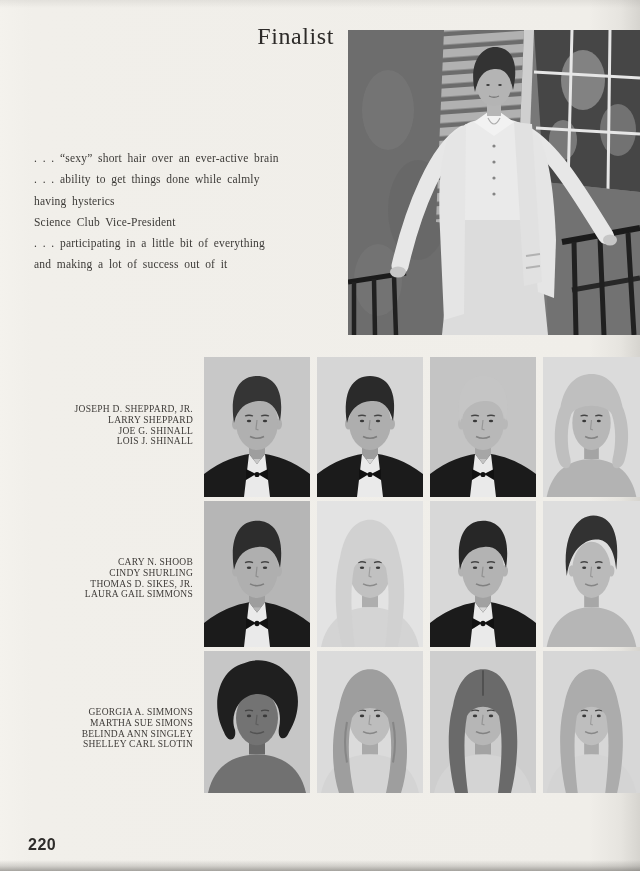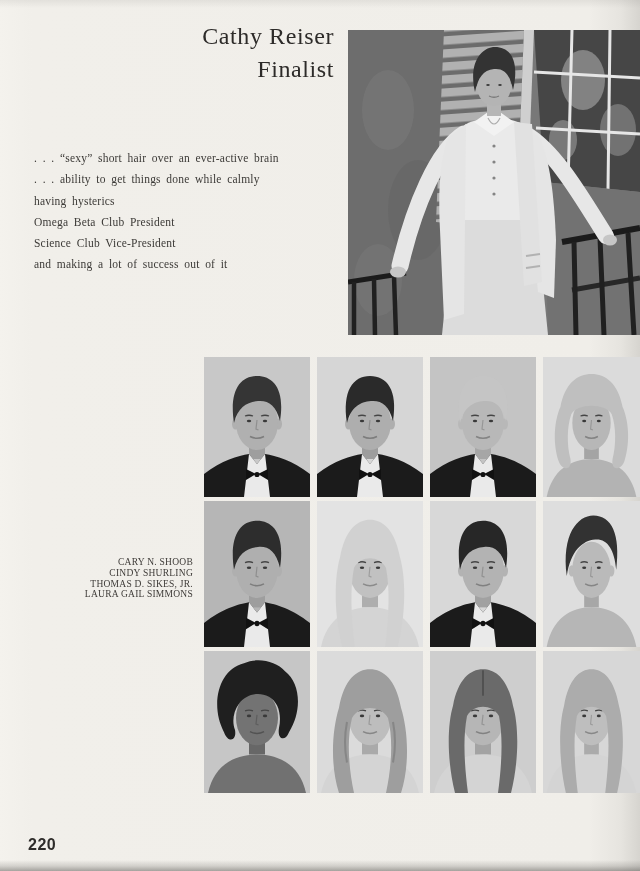--- a/index.html
+++ b/index.html
@@ -51,30 +51,29 @@
     font-family:"Liberation Sans", sans-serif;font-weight:bold;
     font-size:16px;color:#2e2c2a;letter-spacing:.5px;
   }
 </style>
 </head>
 <body>
 
 <div class="page">
 
   <div class="title-block">
-    <div>Cathy Reiser</div>
     <div>Finalist</div>
   </div>
 
   <div class="bio-block">
     <div>. . . “sexy” short hair over an ever-active brain</div>
     <div>. . . ability to get things done while calmly</div>
     <div>having hysterics</div>
-    <div>Omega Beta Club President</div>
     <div>Science Club Vice-President</div>
+    <div>. . . participating in a little bit of everything</div>
     <div>and making a lot of success out of it</div>
   </div>
 
   <div class="feature">
     <svg viewBox="0 0 292 305" width="292" height="305" xmlns="http://www.w3.org/2000/svg">
       <defs>
         <pattern id="slats" width="10" height="13" patternUnits="userSpaceOnUse" patternTransform="rotate(-4)">
           <rect width="10" height="13" fill="#b2b0ab"></rect>
           <rect y="8.5" width="10" height="4.5" fill="#6e6c68"></rect>
         </pattern>
@@ -116,25 +115,37 @@
       <rect x="139" y="70" width="14" height="16" fill="#c8b29e"></rect>
       <path d="M140,88 Q146,100 152,88" stroke="#b9ab96" stroke-width="1.2" fill="none"></path>
       <ellipse cx="146" cy="56" rx="17" ry="20" fill="#c7b09c"></ellipse>
       <ellipse cx="140" cy="55" rx="1.8" ry="1.1" fill="#463a30"></ellipse>
       <ellipse cx="152" cy="55" rx="1.8" ry="1.1" fill="#463a30"></ellipse>
       <path d="M141,66 Q146,68.5 151,66" stroke="#9a7361" stroke-width="1.3" fill="none"></path>
       <path d="M127,62 C120,32 134,17 147,17 C162,17 172,30 165,60 C162,44 156,38 146,39 C135,40 130,48 127,62 Z" fill="#3b332e"></path>
     </svg>
   </div>
 
+  <div class="names" id="names-1">
+    <div>JOSEPH D. SHEPPARD, JR.</div>
+    <div>LARRY SHEPPARD</div>
+    <div>JOE G. SHINALL</div>
+    <div>LOIS J. SHINALL</div>
+  </div>
   <div class="names" id="names-2">
     <div>CARY N. SHOOB</div>
     <div>CINDY SHURLING</div>
     <div>THOMAS D. SIKES, JR.</div>
     <div>LAURA GAIL SIMMONS</div>
+  </div>
+  <div class="names" id="names-3">
+    <div>GEORGIA A. SIMMONS</div>
+    <div>MARTHA SUE SIMONS</div>
+    <div>BELINDA ANN SINGLEY</div>
+    <div>SHELLEY CARL SLOTIN</div>
   </div>
 
   <div class="cell" style="left:204px;top:357px;width:106px;height:140px">
       <svg viewBox="0 0 106 140" width="100%" height="100%" preserveAspectRatio="none" xmlns="http://www.w3.org/2000/svg">
         <rect width="106" height="140" fill="#c9c6c0"></rect>
         <rect x="45" y="76" width="16" height="26" fill="rgb(176,154,135)"></rect>
         <path d="M0,140 L0,117 C18,103 34,99 45,97 L53,107 L61,97 C72,99 88,103 106,117 L106,140 Z" fill="#201d1a"></path>
         <path d="M45,97 L53,107 L61,97 L66,140 L40,140 Z" fill="#ebe8e2"></path>
         <path d="M42,112 L52,117 L42,123 Z M64,112 L54,117 L64,123 Z" fill="#16130f"></path>
         <circle cx="53" cy="117.5" r="2.6" fill="#16130f"></circle>

